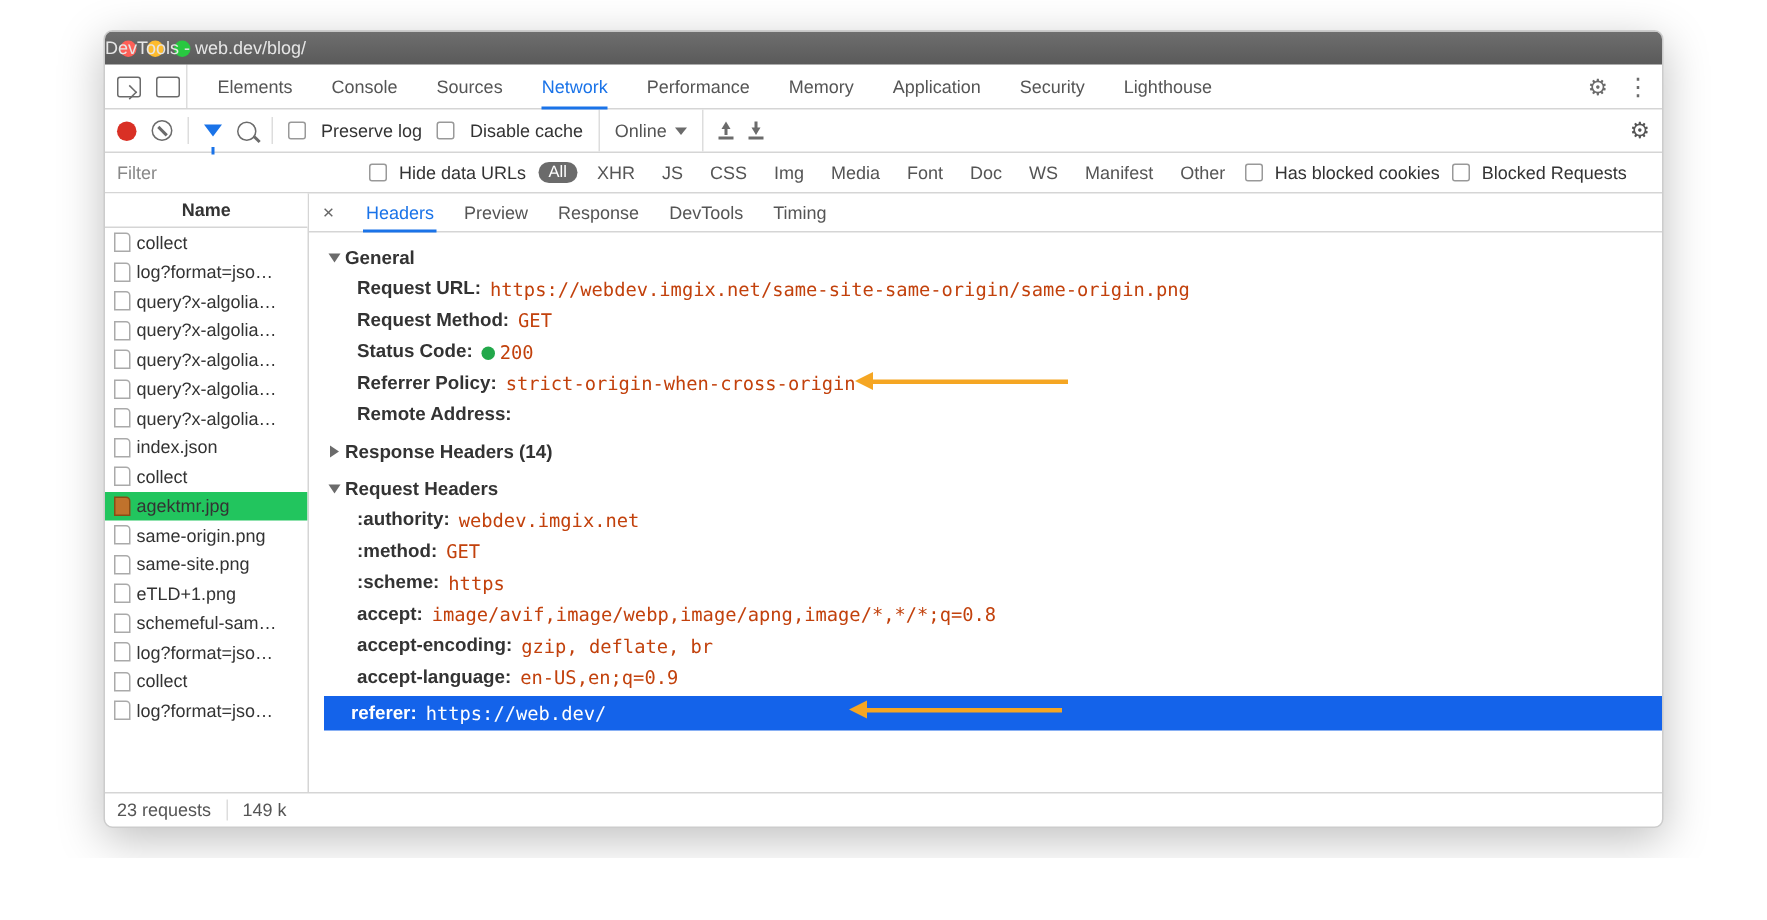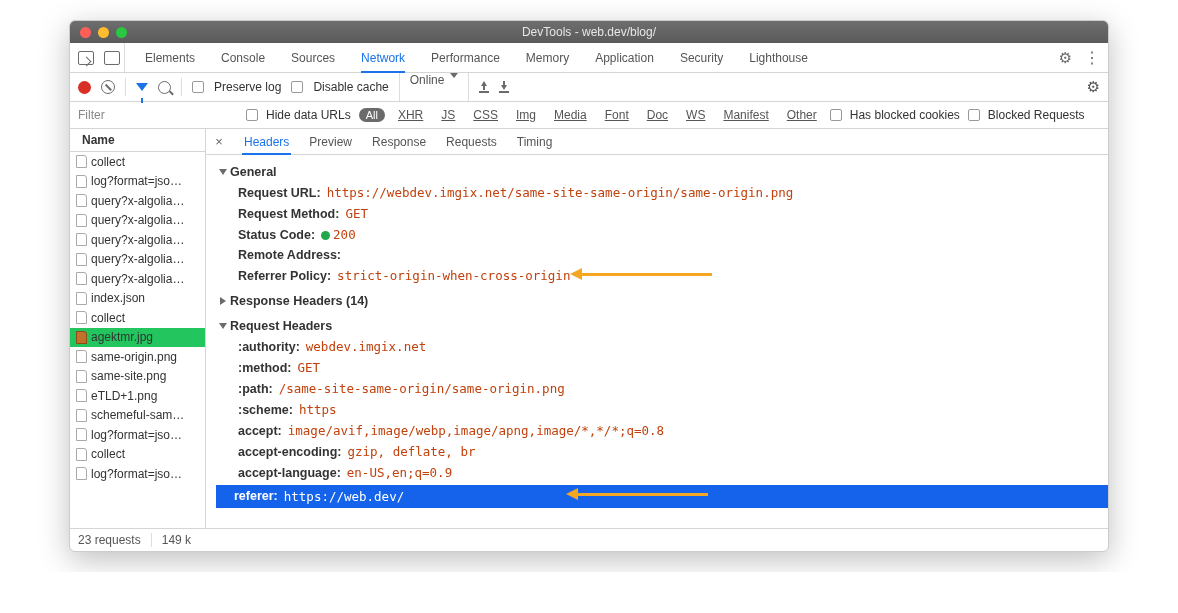--- a/index.html
+++ b/index.html
@@ -27,21 +27,21 @@
     align-items: center;
     padding: 0 10px;
     position: relative;
   }
   .traffic { display: flex; gap: 7px; align-items: center; }
   .traffic span { width: 11px; height: 11px; border-radius: 50%; display:inline-block; }
   .dot-red { background:#ff5f57; }
   .dot-yellow { background:#febc2e; }
   .dot-green { background:#28c840; }
   .titlebar-title {
-    position: absolute; left:0; right:0; text-align:center;
+    position: absolute; left:0; right:0; 
     color:#e6e6e6; font-size:12px;
   }
   
   .tabs-row {
     display:flex; align-items:center; height:30px;
     border-bottom:1px solid #d5d5d5; padding:0 8px; gap:14px;
     color:#555;
   }
   .tabs-row .left-icons { display:flex; gap:10px; align-items:center; padding-right:4px; border-right:1px solid #ddd; height:100%; }
   .tabs-row .icon-sq { width:16px; height:14px; border:1.5px solid #6b6b6b; border-radius:2px; position:relative; }
@@ -63,61 +63,61 @@
   .rec-dot { width:13px; height:13px; border-radius:50%; background:#d93025; }
   .no-icon { width:14px; height:14px; border:1.5px solid #6b6b6b; border-radius:50%; position:relative; }
   .no-icon::after{content:"";position:absolute;left:2px;right:2px;top:50%;height:1.5px;background:#6b6b6b;transform:rotate(45deg) translateY(-50%);}
   .vbar { width:1px; height:18px; background:#ddd; }
   .funnel { width:0; height:0; border-left:6px solid transparent;border-right:6px solid transparent;border-top:8px solid #1a73e8; position:relative;}
   .funnel::after { content:""; position:absolute; left:-1px; top:7px; width:2px; height:5px; background:#1a73e8;}
   .mag { width:13px; height:13px; border:1.5px solid #6b6b6b;border-radius:50%; position:relative;}
   .mag::after{content:"";position:absolute;width:5px;height:1.5px;background:#6b6b6b;right:-4px;bottom:-1px;transform:rotate(45deg);}
   .chk { width:12px; height:12px; border:1px solid #999; border-radius:2px; }
   .toolbl { color:#333; }
-  .dropdown { display:flex; gap:6px; border-left:1px solid #ddd; border-right:1px solid #ddd; padding:0 10px; height:100%;}
+  .dropdown { display:flex; align-items:center; gap:6px; border-left:1px solid #ddd; border-right:1px solid #ddd; padding:0 10px; height:100%;}
   .caret-down { width:0;height:0;border-left:4px solid transparent;border-right:4px solid transparent;border-top:5px solid #6b6b6b;}
   .updown { display:flex; gap:10px; color:#6b6b6b; font-size:13px;}
   .arrowbar { position:relative; width:10px; height:12px;}
   .arrowbar .bar { position:absolute; bottom:0; left:0; right:0; height:2px; background:#6b6b6b;}
   .arrowbar .up { position:absolute; left:2px; top:0; width:0;height:0;border-left:3px solid transparent;border-right:3px solid transparent;border-bottom:5px solid #6b6b6b;}
   .arrowbar .upstem { position:absolute; left:4px; top:4px; width:2px; height:5px; background:#6b6b6b;}
   .arrowbar .dn { position:absolute; left:2px; top:4px; width:0;height:0;border-left:3px solid transparent;border-right:3px solid transparent;border-top:5px solid #6b6b6b;}
   .arrowbar .dnstem { position:absolute; left:4px; top:0; width:2px; height:5px; background:#6b6b6b;}
   .tool-right { margin-left:auto;}
   
   .filter-row {
     display:flex; align-items:center; height:27px; border-bottom:1px solid #d5d5d5;
     padding:0 0 0 8px; gap:8px; color:#555;
   }
   .filter-input { border:none; outline:none; width:160px; font-size:12px; color:#737373; padding:2px 0;}
   .filter-input::placeholder{color:#888;}
   .pill { background:#6b6b6b; color:#fff; border-radius:8px; padding:1px 7px; font-size:11px;}
-  .ft { padding:0 5px; height:100%; display:flex; align-items:center;text-decoration:underline;}
+  .ft { padding:0 5px; height:100%; display:flex; align-items:center;}
   
   .main { display:flex; height:400px; border-bottom:1px solid #d5d5d5;}
   .left-pane { width:136px; border-right:1px solid #d5d5d5; display:flex; flex-direction:column;}
-  .left-header { padding:4px 12px; font-weight:600; border-bottom:1px solid #d5d5d5; background:#fff;}
+  .left-header { padding:4px 12px; font-weight:600; border-bottom:1px solid #d5d5d5; background:#fff;text-align:center;}
   .req-list { flex:1; overflow:hidden;}
   .req-row { display:flex; align-items:center; gap:4px; padding:2px 6px; height:19.5px; white-space:nowrap; overflow:hidden; text-overflow:ellipsis; font-size:12px; color:#333;}
   .req-row .file-ico { width:11px; height:13px; border:1px solid #aaa; border-top-right-radius:3px; flex:0 0 auto; background:#fff; position:relative;}
   .req-row .file-ico.img { background:#c0722c; border-color:#8a4c14;}
   .req-row .txt { overflow:hidden; text-overflow:ellipsis; white-space:nowrap;}
   .req-row.sel { background:#22c55e;}
   .right-pane { flex:1; display:flex; flex-direction:column; min-width:0;}
   .detail-tabs { display:flex; align-items:center; height:26px; border-bottom:1px solid #d5d5d5; padding:0 6px; gap:16px; color:#555;}
   .close-x { width:14px; text-align:center; font-size:13px; color:#666;}
   .dt-item { height:100%; display:flex; align-items:center; padding:0 2px;}
   .dt-item.active { color:#1a73e8; font-weight:500; position:relative;}
   .dt-item.active::after { content:""; position:absolute; left:0; right:0; bottom:-1px; height:2px; background:#1a73e8;}
   .detail-body { flex:1; overflow:auto; padding:4px 0 0 10px; font-size:12.5px;}
   .section { padding:3px 0 2px 4px;}
   .section-h { font-weight:700; color:#333; display:flex; align-items:center; gap:4px; padding:3px 0;}
   .tri { width:0;height:0;border-top:4px solid transparent;border-bottom:4px solid transparent;border-left:6px solid #6b6b6b;}
   .tri.open { transform:rotate(90deg); transform-origin:3px 4px;}
-  .kv { padding:3px 0 3px 18px; display:flex; gap:6px; position:relative;align-items:center;}
+  .kv { padding:3px 0 3px 18px; display:flex; gap:6px; position:relative;}
   .kv .k { font-weight:700; color:#333;}
   .kv .v { font-family: Menlo, Consolas, monospace; color:#c2410c;}
   .status-dot { width:9px;height:9px;border-radius:50%; background:#22a84a; display:inline-block; margin-right:3px; vertical-align:middle;}
   .arrow-annot { position:absolute; display:flex; align-items:center; }
   .arrow-annot .line { height:3px; background:#f5a623; width:130px;}
   .arrow-annot .head { width:0;height:0;border-top:6px solid transparent;border-bottom:6px solid transparent;border-right:12px solid #f5a623;}
   .highlight-row { background:#1463ea; color:#fff; padding:4px 0 4px 18px; display:flex; gap:6px; position:relative;}
   .highlight-row .k { font-weight:700;}
   .highlight-row .v { font-family: Menlo, Consolas, monospace;}
   
@@ -284,76 +284,72 @@
             <span class="txt">log?format=jso…</span>
           </div>
         </div>
     </div>
     <div class="right-pane">
       <div class="detail-tabs">
         <span class="close-x">×</span>
         <span class="dt-item active">Headers</span>
         <span class="dt-item">Preview</span>
         <span class="dt-item">Response</span>
-        <span class="dt-item">Requests</span>
+        <span class="dt-item">DevTools</span>
         <span class="dt-item">Timing</span>
       </div>
       <div class="detail-body">
         <div class="section">
           <div class="section-h">
               <span class="tri open"></span>
               <span>General</span>
             </div>
           <div class="kv">
               <span class="k">Request URL:</span>
               <span class="v">https://webdev.imgix.net/same-site-same-origin/same-origin.png</span>
             </div>
           <div class="kv">
               <span class="k">Request Method:</span>
               <span class="v">GET</span>
             </div>
           <div class="kv">
               <span class="k">Status Code:</span>
               <span class="v"><span class="status-dot"></span><span>200</span></span>
             </div>
-          <div class="kv">
-              <span class="k">Remote Address:</span>
-              <span class="v"></span>
-            </div>
           <div class="kv" style="position:relative;">
             <span class="k">Referrer Policy:</span>
             <span class="v">strict-origin-when-cross-origin</span>
             <span class="arrow-annot" style="left:350px; top:3px;">
                 <span class="head"></span>
                 <span class="line"></span>
               </span>
           </div>
+          <div class="kv">
+              <span class="k">Remote Address:</span>
+              <span class="v"></span>
+            </div>
         </div>
         <div class="section">
           <div class="section-h">
               <span class="tri"></span>
               <span>Response Headers (14)</span>
             </div>
         </div>
         <div class="section">
           <div class="section-h">
               <span class="tri open"></span>
               <span>Request Headers</span>
             </div>
           <div class="kv">
               <span class="k">:authority:</span>
               <span class="v">webdev.imgix.net</span>
             </div>
           <div class="kv">
               <span class="k">:method:</span>
               <span class="v">GET</span>
-            </div>
-          <div class="kv">
-              <span class="k">:path:</span>
-              <span class="v">/same-site-same-origin/same-origin.png</span>
             </div>
           <div class="kv">
               <span class="k">:scheme:</span>
               <span class="v">https</span>
             </div>
           <div class="kv">
               <span class="k">accept:</span>
               <span class="v">image/avif,image/webp,image/apng,image/*,*/*;q=0.8</span>
             </div>
           <div class="kv">

